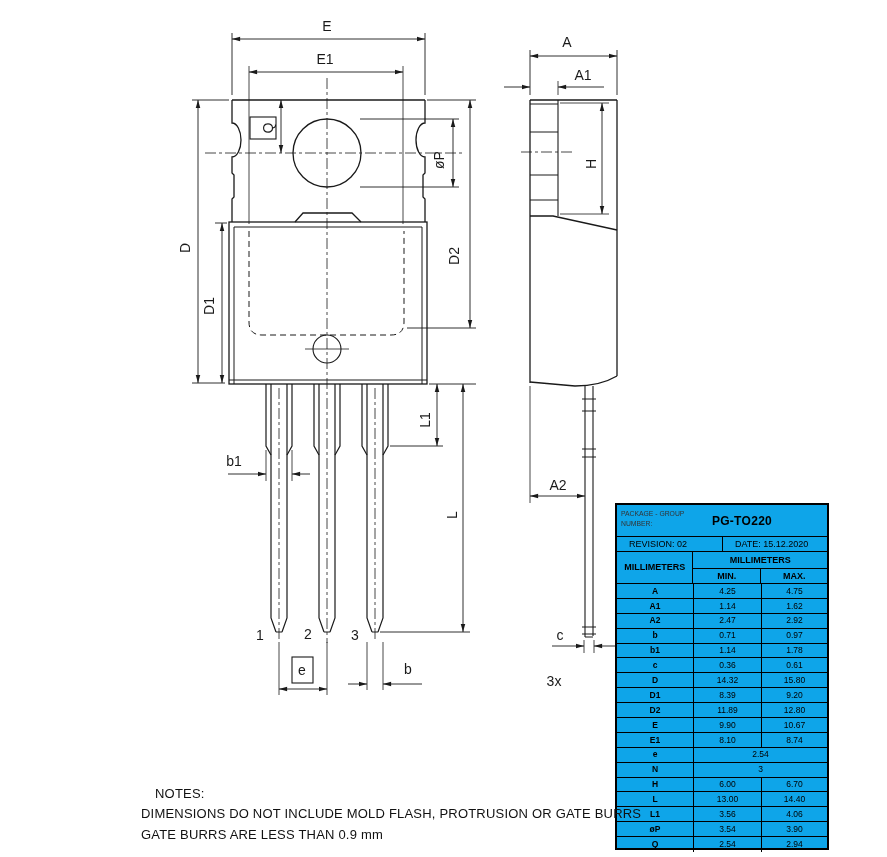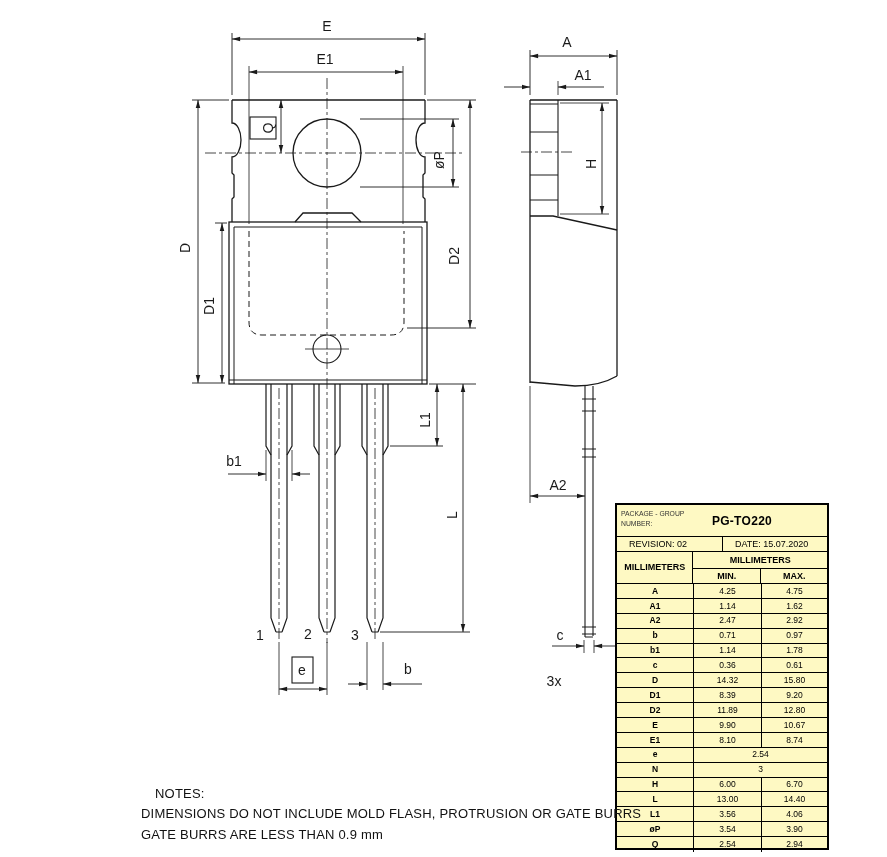--- a/index.html
+++ b/index.html
@@ -4,21 +4,21 @@
 <style>
   html,body{margin:0;padding:0;background:#ffffff;}
   #canvas{position:relative;width:887px;height:857px;background:#fff;overflow:hidden;
           font-family:"Liberation Sans", sans-serif;color:#111;}
   svg text{font-family:"Liberation Sans", sans-serif;fill:#1a1a1a;}
   .dimlbl{font-size:14px;}
   .pinlbl{font-size:14px;}
 
   
   #spec-table{position:absolute;left:615px;top:503px;width:214px;height:347px;
-              border:2px solid #000;box-sizing:border-box;background:#fef9c3;
+              border:2px solid #000;box-sizing:border-box;background:#0ea5e9;
               font-size:8.5px;line-height:1;color:#000;}
   .trow{display:flex;border-bottom:1px solid #000;box-sizing:border-box;align-items:stretch;}
   .tcell{box-sizing:border-box;display:flex;align-items:center;justify-content:center;}
   .hdr1{height:32px;position:relative;}
   .pkg-label{position:absolute;left:4px;top:4px;font-size:6.8px;color:#333;line-height:1.5;}
   .pkg-value{position:absolute;left:40px;right:0;top:0;bottom:0;display:flex;align-items:center;
              justify-content:center;font-weight:bold;font-size:12px;letter-spacing:.3px;}
   .hdr2{height:15px;font-size:9px;}
   .hdr2 .tcell{justify-content:flex-start;padding-left:12px;}
   .hdr2 .c1{width:107px;border-right:1px solid #000;}
@@ -224,21 +224,21 @@
 <div id="spec-table">
   <div class="trow hdr1">
     <div class="pkg-label">
       <div>PACKAGE - GROUP</div>
       <div>NUMBER:</div>
     </div>
     <div class="pkg-value">PG-TO220</div>
   </div>
   <div class="trow hdr2">
     <div class="tcell c1">REVISION: 02</div>
-    <div class="tcell c2">DATE: 15.07.2020</div>
+    <div class="tcell c2">DATE: 15.12.2020</div>
   </div>
   <div class="trow hdr3">
     <div class="tcell dimshdr">MILLIMETERS</div>
     <div class="mmblock">
       <div class="mmtitle">MILLIMETERS</div>
       <div class="minmax">
         <div class="tcell minc">MIN.</div>
         <div class="tcell maxc">MAX.</div>
       </div>
     </div>

